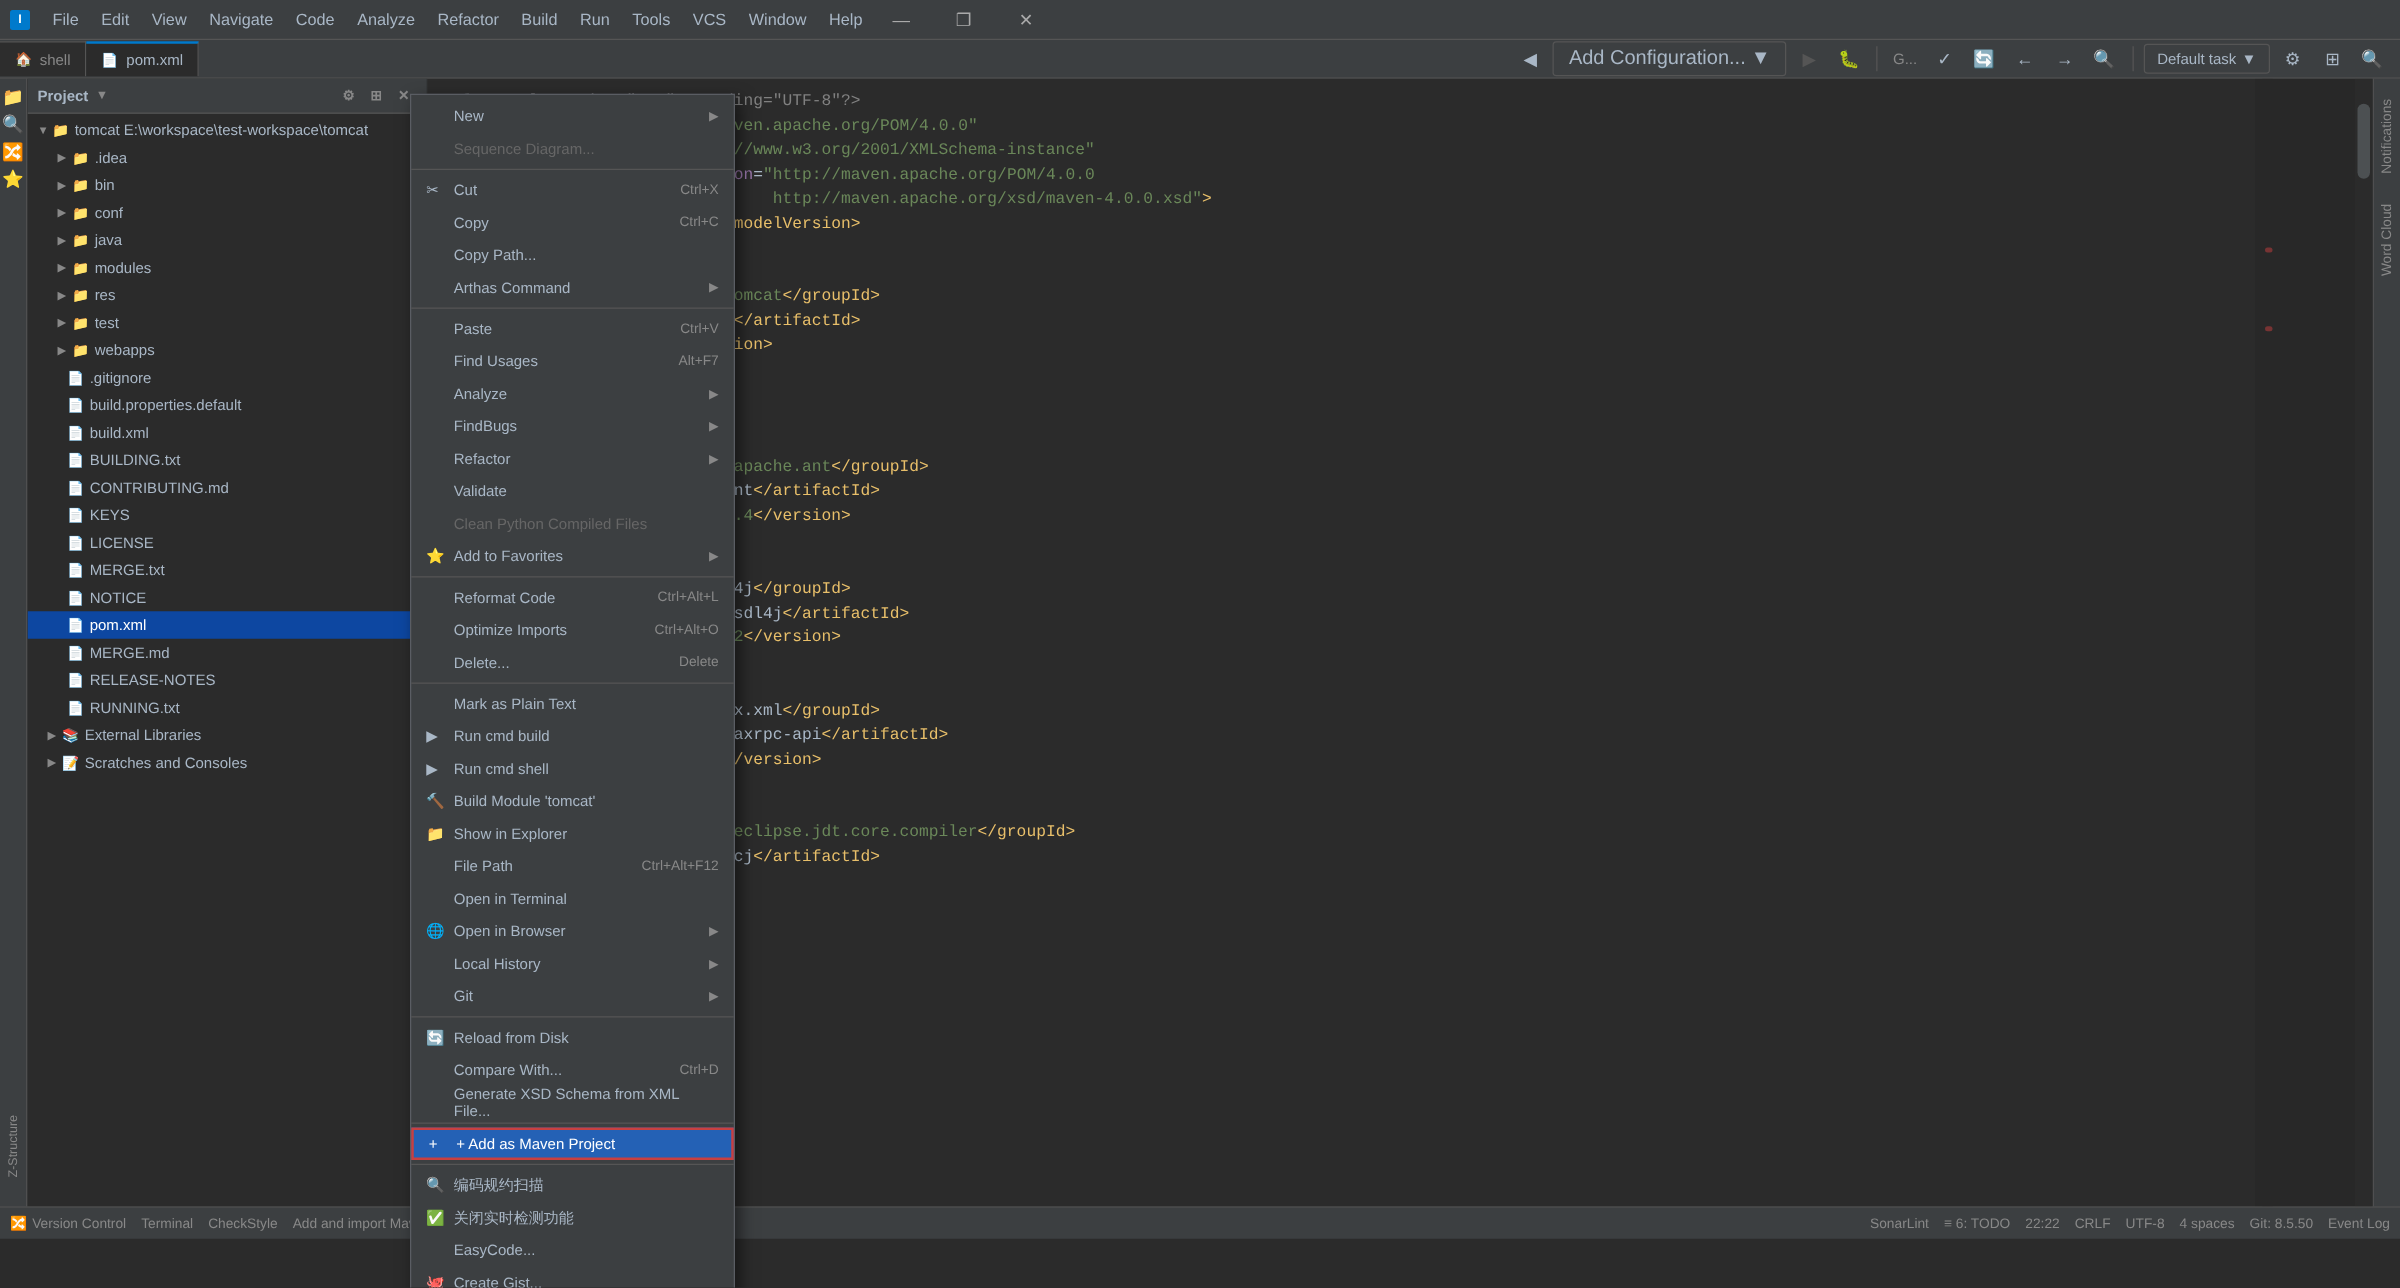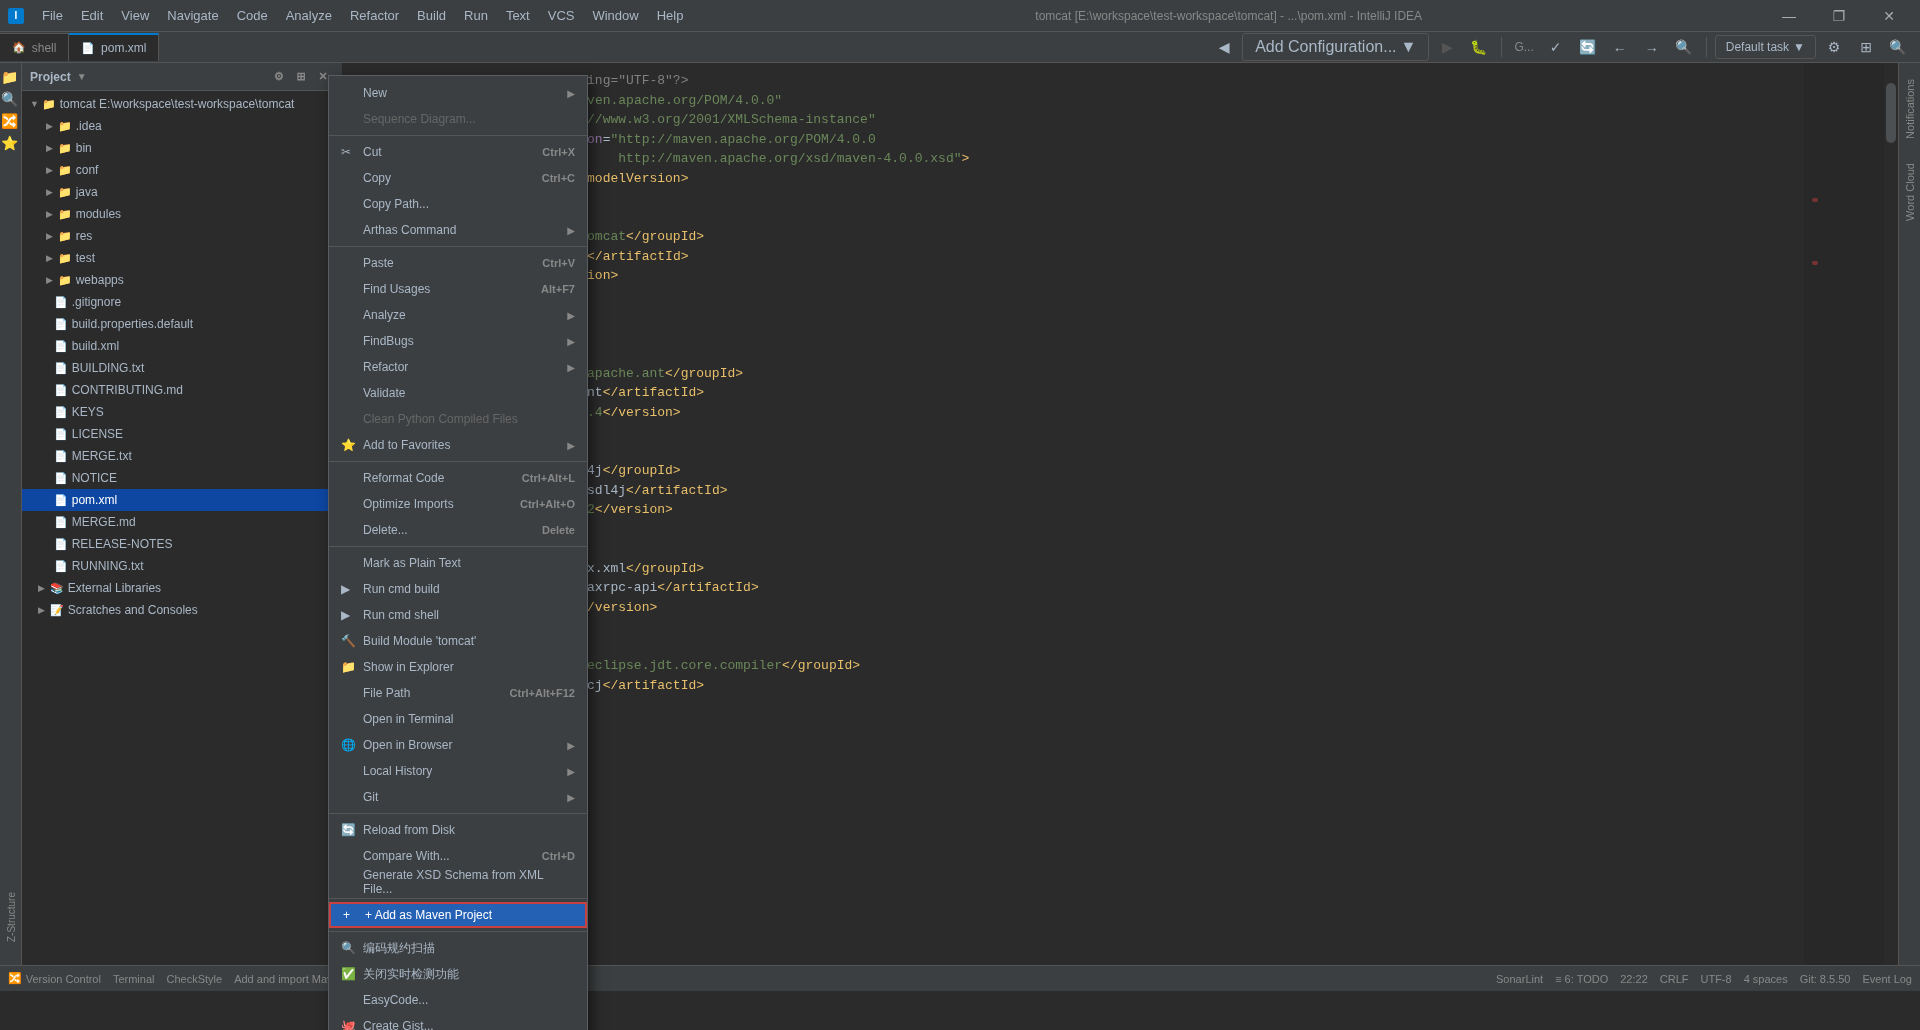--- a/index.html
+++ b/index.html
@@ -241,21 +241,20 @@
       width: 16px;
       margin-right: 6px;
       font-size: 12px;
       flex-shrink: 0;
     }
     .ctx-label { flex: 1; }
     .ctx-shortcut {
       font-size: 11px;
       color: #888;
       margin-left: 12px;
-      font-weight: bold;
     }
     .ctx-arrow {
       font-size: 10px;
       color: #888;
     }
     .ctx-separator {
       height: 1px;
       background: #555;
       margin: 3px 0;
     }
@@ -368,27 +367,26 @@
     <div class="menu-bar">
       <span class="menu-item">File</span>
       <span class="menu-item">Edit</span>
       <span class="menu-item">View</span>
       <span class="menu-item">Navigate</span>
       <span class="menu-item">Code</span>
       <span class="menu-item">Analyze</span>
       <span class="menu-item">Refactor</span>
       <span class="menu-item">Build</span>
       <span class="menu-item">Run</span>
-      <span class="menu-item">Text</span>
+      <span class="menu-item">Tools</span>
       <span class="menu-item">VCS</span>
       <span class="menu-item">Window</span>
       <span class="menu-item">Help</span>
     </div>
   </div>
-  <div class="title-center">tomcat [E:\workspace\test-workspace\tomcat] - ...\pom.xml - IntelliJ IDEA</div>
   <div class="title-controls">
     <div class="title-btn">—</div>
     <div class="title-btn">❐</div>
     <div class="title-btn close">✕</div>
   </div>
 </div>
 
 <div style="background:#3c3f41; border-bottom:1px solid #555;">
   <div style="display:flex; align-items:center; height:30px;">
     <div class="tab">

